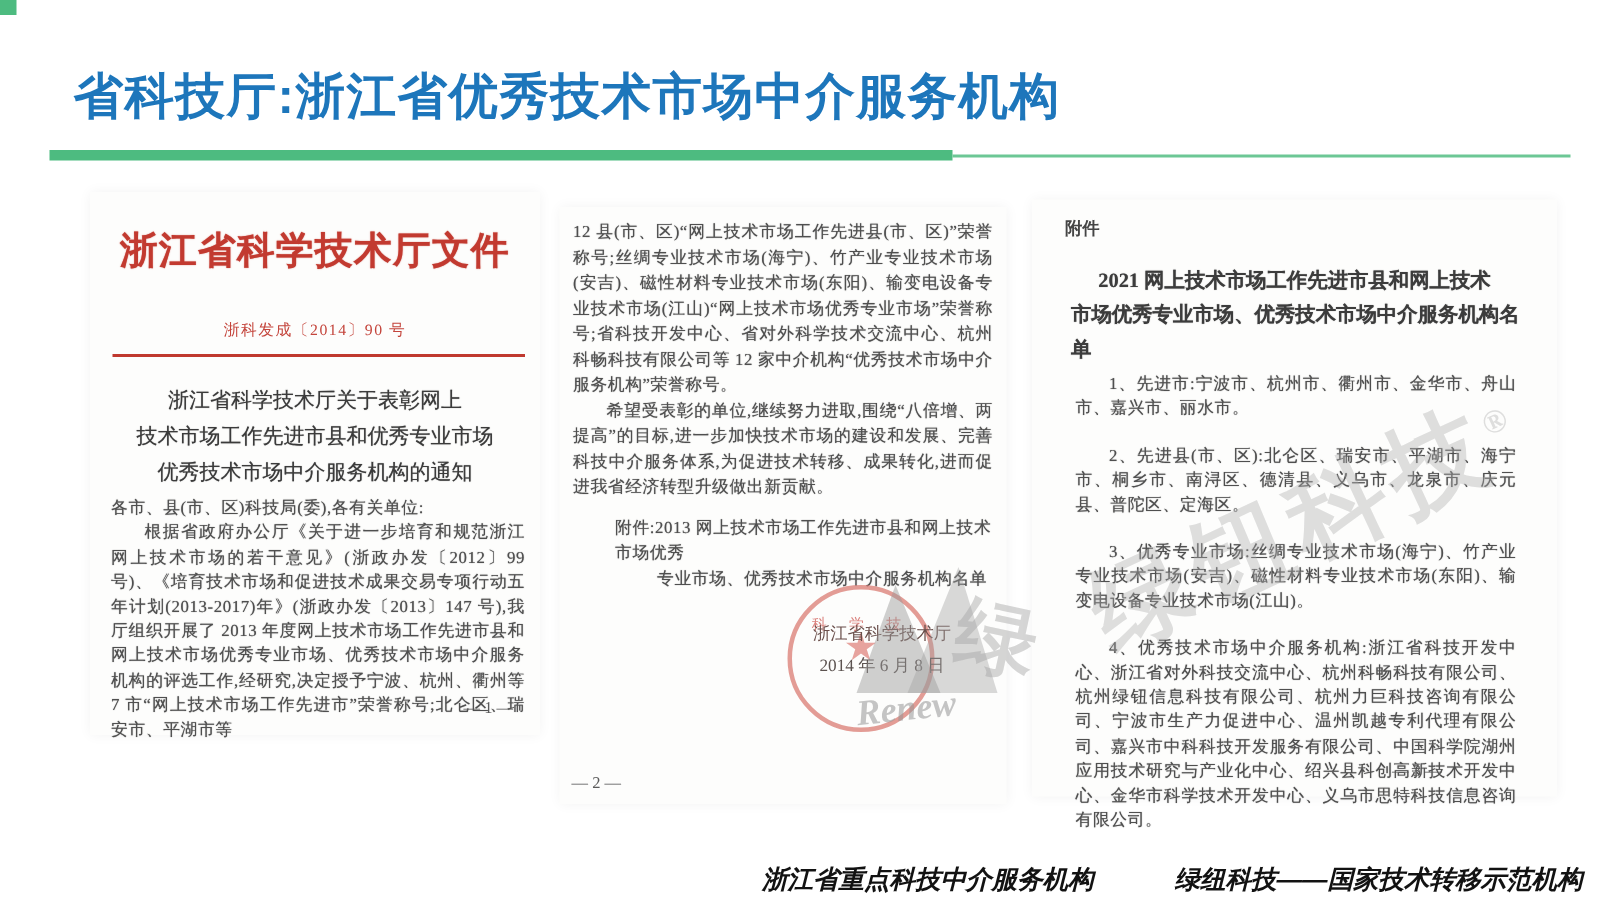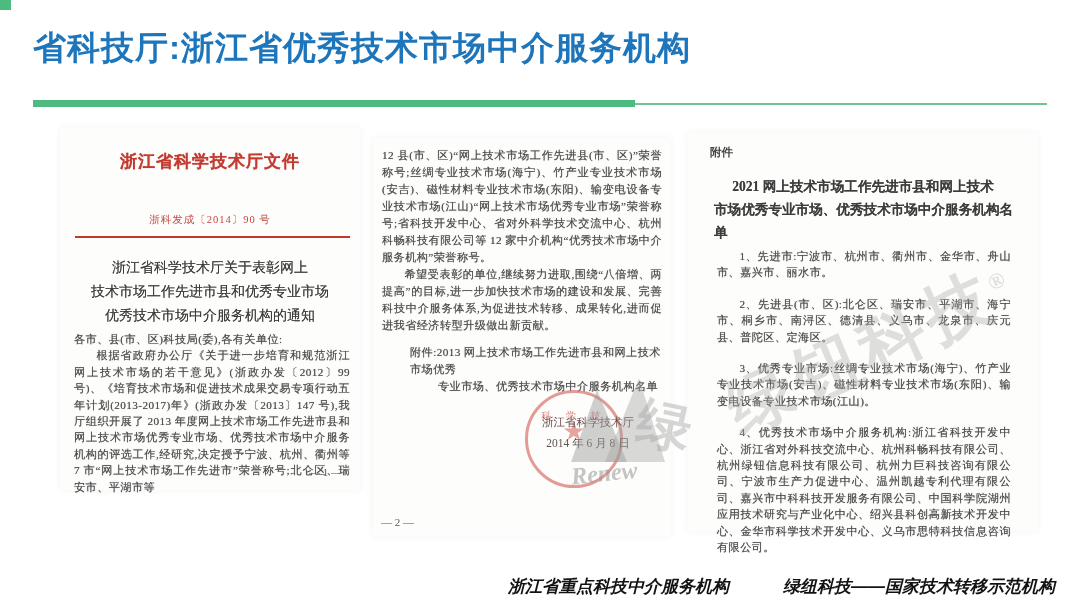--- a/index.html
+++ b/index.html
@@ -1,36 +1,36 @@
 <!DOCTYPE html>
 <html><head>
 <meta charset="utf-8">
 <style>
   html,body{margin:0;padding:0;background:#ffffff;}
   .stage{position:relative;width:1080px;height:608px;background:#ffffff;overflow:hidden;
          font-family:"Liberation Sans",sans-serif;}
 
   
   .corner-green{position:absolute;left:0;top:0;width:11px;height:10px;background:#4dbb80;}
-  .slide-title{position:absolute;left:33px;top:26px;margin:0;font-size:33px;font-weight:bold;
+  .slide-title{position:absolute;left:33px;top:26px;margin:16px;font-size:33px;font-weight:bold;
                color:#1d76bb;letter-spacing:1px;font-family:"Liberation Sans",sans-serif;}
   .rule-thick{position:absolute;left:33px;top:100px;width:602px;height:7px;background:#4dbb80;}
   .rule-thin{position:absolute;left:635px;top:103px;width:412px;height:2px;background:#6cc795;}
 
   
   .page{position:absolute;background:#fdfdfc;box-shadow:0 0 8px rgba(0,0,0,0.05);}
   .page1{left:60px;top:128px;width:300px;height:362px;}
   .page2{left:373px;top:138px;width:298px;height:398px;}
   .page3{left:688px;top:133px;width:350px;height:398px;}
   .scan{color:#4f4f4f;text-shadow:0 0 0.7px rgba(90,90,90,0.8);letter-spacing:0.4px;}
   .pagenum{position:absolute;font-size:11px;color:#5a5a5a;font-family:"Liberation Serif",serif;}
 
   
   .masthead{position:absolute;left:0;width:100%;top:22px;text-align:center;color:#c23a30;
-            font-family:"Liberation Serif",serif;font-weight:bold;font-size:17px;letter-spacing:1px;
+            font-family:"Liberation Serif",serif;font-weight:bold;font-size:25px;letter-spacing:1px;
             text-shadow:0 0 0.8px rgba(194,58,48,.8);}
   .docnum{position:absolute;left:0;width:100%;top:85px;text-align:center;color:#c4453c;
           font-family:"Liberation Serif",serif;font-size:10.5px;letter-spacing:1px;}
   .red-rule{position:absolute;left:15px;right:10px;top:108px;height:2px;background:#c0392f;}
   .p1-heading{position:absolute;left:0;width:100%;top:128px;text-align:center;color:#3b3b3b;
               font-family:"Liberation Serif",serif;font-weight:normal;font-size:14px;line-height:24px;
               text-shadow:0 0 0.6px rgba(60,60,60,.7);}
   .p1-body{position:absolute;left:14px;width:276px;top:203px;font-family:"Liberation Serif",serif;
            font-size:11.2px;line-height:16.4px;text-align:justify;}
   .p1-body p{margin:0;}

